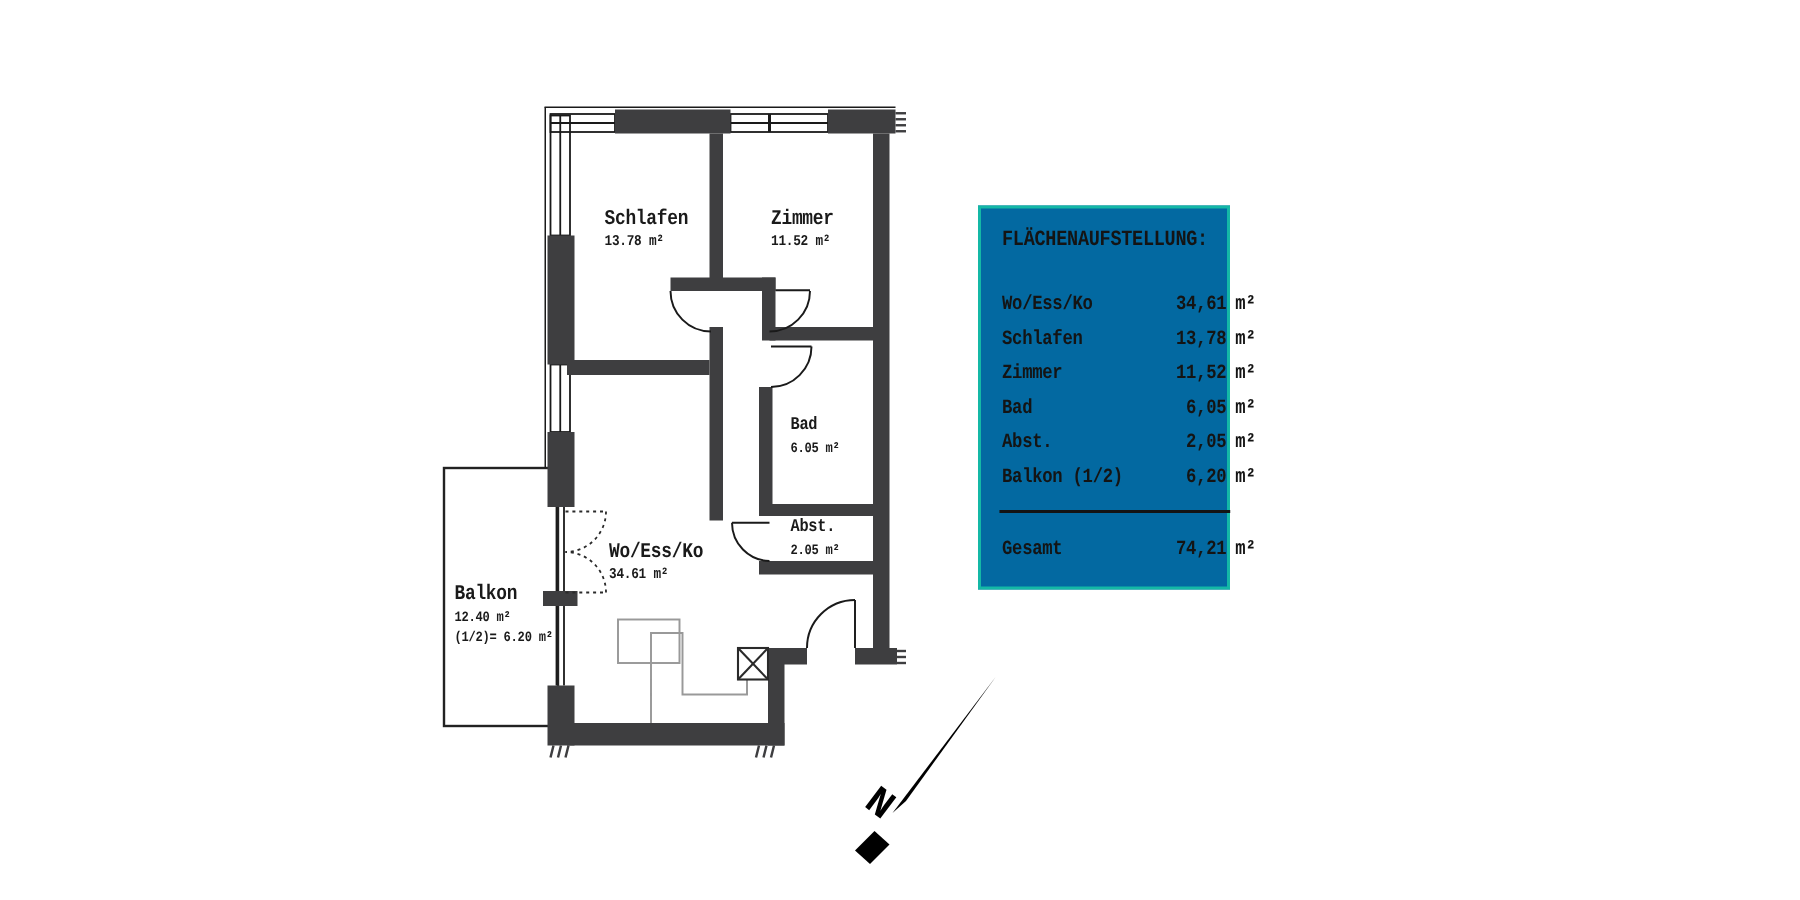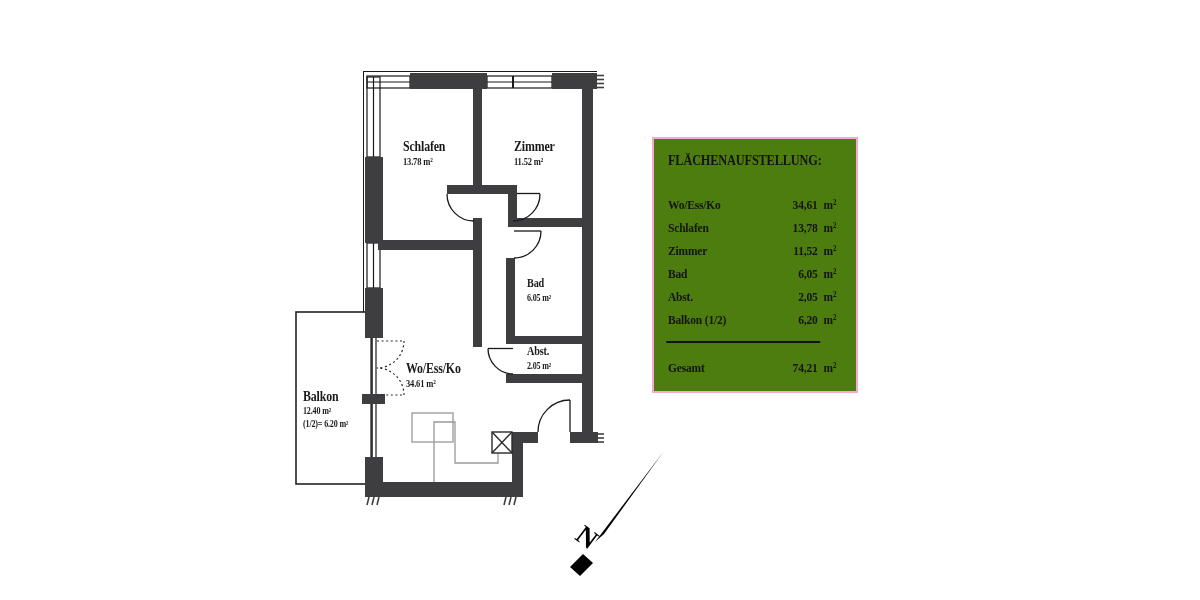--- a/index.html
+++ b/index.html
@@ -1,30 +1,30 @@
 <!DOCTYPE html>
 <html><head>
 <meta charset="utf-8">
 <style>
   html,body{margin:0;padding:0;background:#fff;}
   #stage{position:relative;width:1200px;height:600px;background:#ffffff;overflow:hidden;
-         font-family:Liberation Serif, serif;color:#111;}
+         font-family:Liberation Mono, monospace;color:#111;}
   #plan-svg{position:absolute;left:0;top:0;width:1200px;height:600px;}
 
   
   .room-label{position:absolute;white-space:nowrap;transform:scaleX(.85);transform-origin:0 0;
               font-weight:700;color:#1a1a1a;letter-spacing:-.2px;}
   .room-name{font-size:14px;line-height:15px;}
   .room-name.sm{font-size:12px;}
   .room-area{font-size:10px;line-height:11px;margin-top:2px;}
   .room-area.sm{font-size:9.5px;}
 
   
-  .legend{position:absolute;left:652px;top:137px;width:206px;height:256px;
-          border:2px solid #f9a8d4;box-sizing:border-box;padding:11px 14px;background:#4d7c0f;}
+  .legend{position:absolute;left:652px;top:137px;width:168px;height:256px;
+          border:2px solid #14b8a6;box-sizing:border-box;padding:11px 14px;background:#0369a1;}
   .legend-inner{transform:scaleX(.85);transform-origin:0 0;width:205px;font-weight:700;
                 letter-spacing:-.2px;color:#141414;}
   .legend-title{font-size:14.5px;margin:2px 0 24px 0;}
   .legend-row{display:flex;align-items:baseline;font-size:13.5px;line-height:23px;}
   .legend-row .lbl{flex:1;text-align:left;}
   .legend-row .val{width:50px;text-align:right;}
   .legend-row .unit{width:22px;text-align:left;padding-left:7px;}
   .legend-rule{border:none;border-top:2.5px solid #141414;margin:10px 0 13px -2px;width:181px;}
   .legend-row.total{font-size:13.5px;}
 

